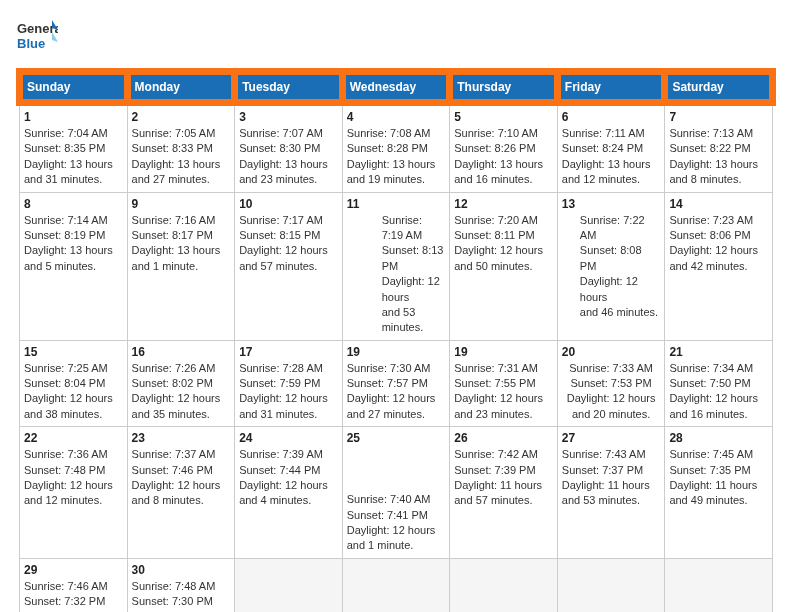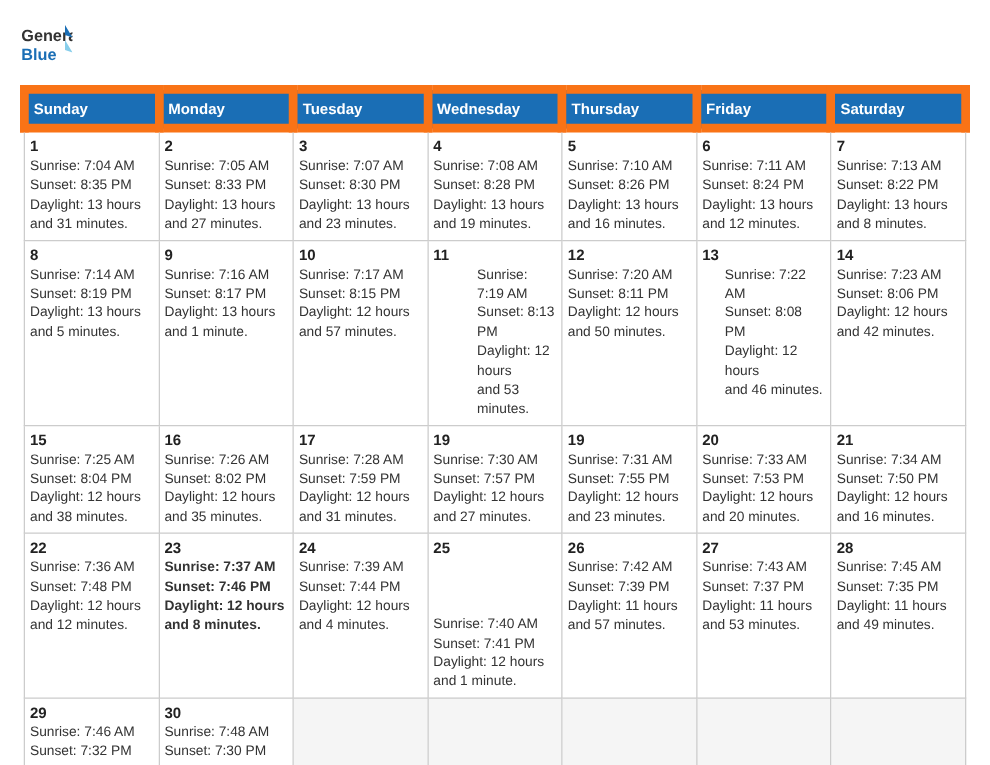--- a/index.html
+++ b/index.html
@@ -245,21 +245,21 @@
           </td>
           <td>
             <span class="day-num">19</span>
             <div class="day-info" style="white-space: pre-line;">Sunrise: 7:31 AM
 Sunset: 7:55 PM
 Daylight: 12 hours
 and 23 minutes.</div>
           </td>
           <td>
             <span class="day-num">20</span>
-            <div class="day-info" style="white-space: pre-line;">Sunrise: 7:33 AM
+            <div class="day-info" style="white-space: pre-line; text-align: center;">Sunrise: 7:33 AM
 Sunset: 7:53 PM
 Daylight: 12 hours
 and 20 minutes.</div>
           </td>
           <td>
             <span class="day-num">21</span>
             <div class="day-info" style="white-space: pre-line;">Sunrise: 7:34 AM
 Sunset: 7:50 PM
 Daylight: 12 hours
 and 16 minutes.</div>
@@ -268,21 +268,21 @@
         <tr>
           <td>
             <span class="day-num">22</span>
             <div class="day-info" style="white-space: pre-line;">Sunrise: 7:36 AM
 Sunset: 7:48 PM
 Daylight: 12 hours
 and 12 minutes.</div>
           </td>
           <td>
             <span class="day-num">23</span>
-            <div class="day-info" style="white-space: pre-line; font-weight: bold;">Sunrise: 7:37 AM
+            <div class="day-info" style="white-space: pre-line;">Sunrise: 7:37 AM
 Sunset: 7:46 PM
 Daylight: 12 hours
 and 8 minutes.</div>
           </td>
           <td>
             <span class="day-num">24</span>
             <div class="day-info" style="white-space: pre-line;">Sunrise: 7:39 AM
 Sunset: 7:44 PM
 Daylight: 12 hours
 and 4 minutes.</div>

